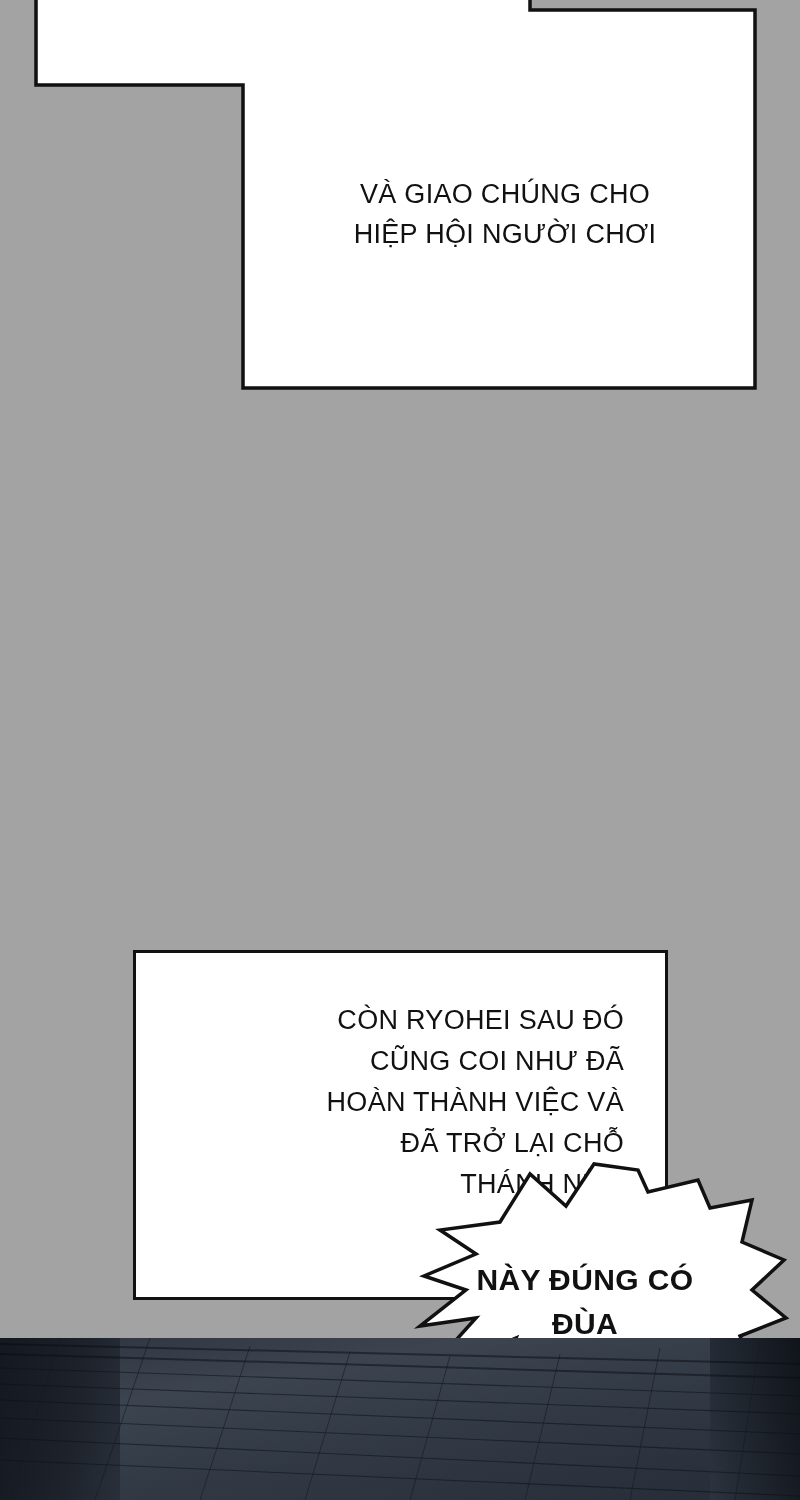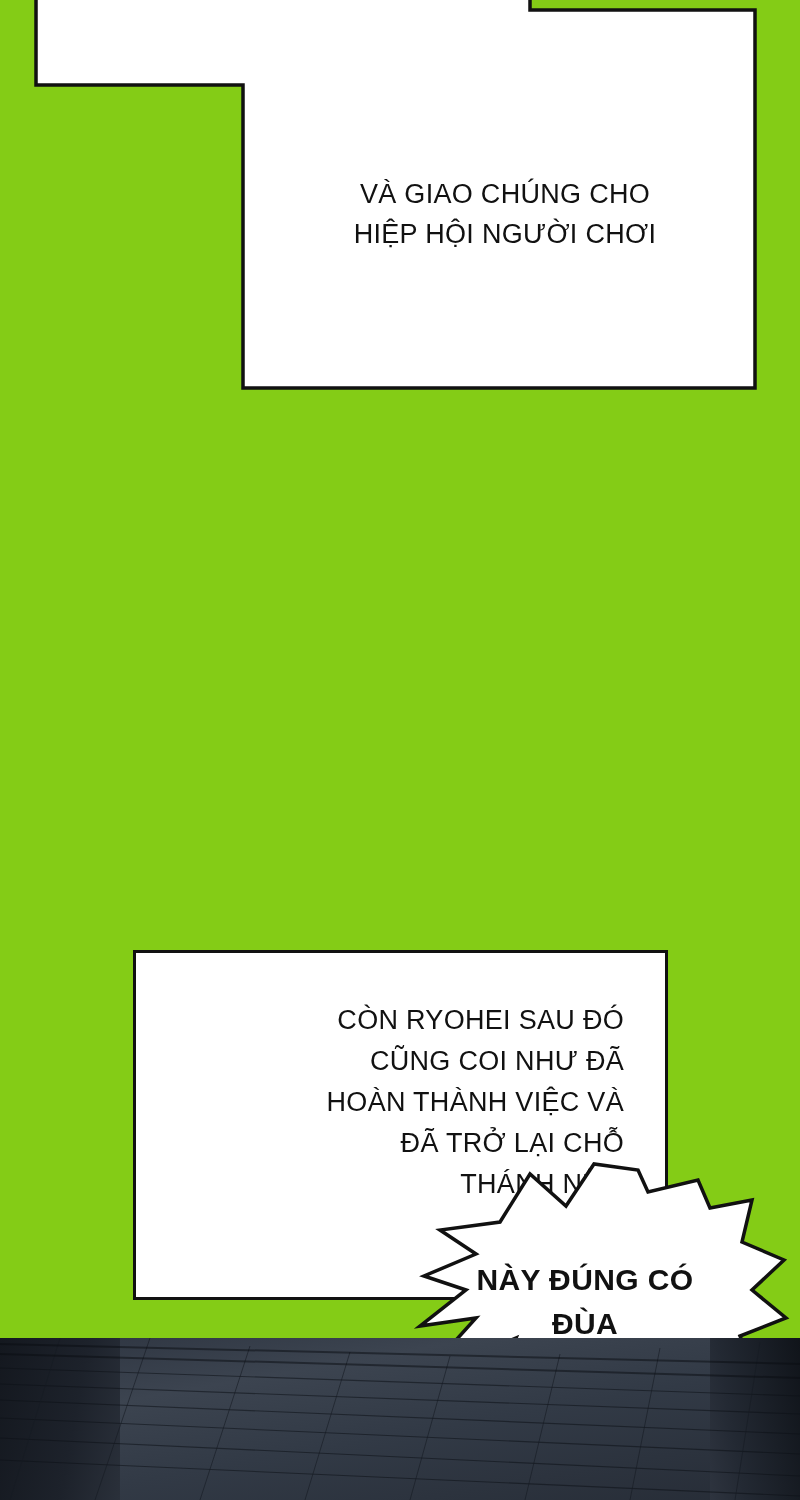--- a/index.html
+++ b/index.html
@@ -4,21 +4,21 @@
 <style>
   html, body {
     margin: 0;
     padding: 0;
     background: #ffffff;
   }
   #page {
     position: relative;
     width: 800px;
     height: 1500px;
-    background: #84cc16;
+    background: #a3a3a3;
     overflow: hidden;
     font-family: "Liberation Sans", sans-serif;
   }
 
   
   .balloon-top-outline {
     position: absolute;
     left: 0;
     top: 0;
     width: 800px;

